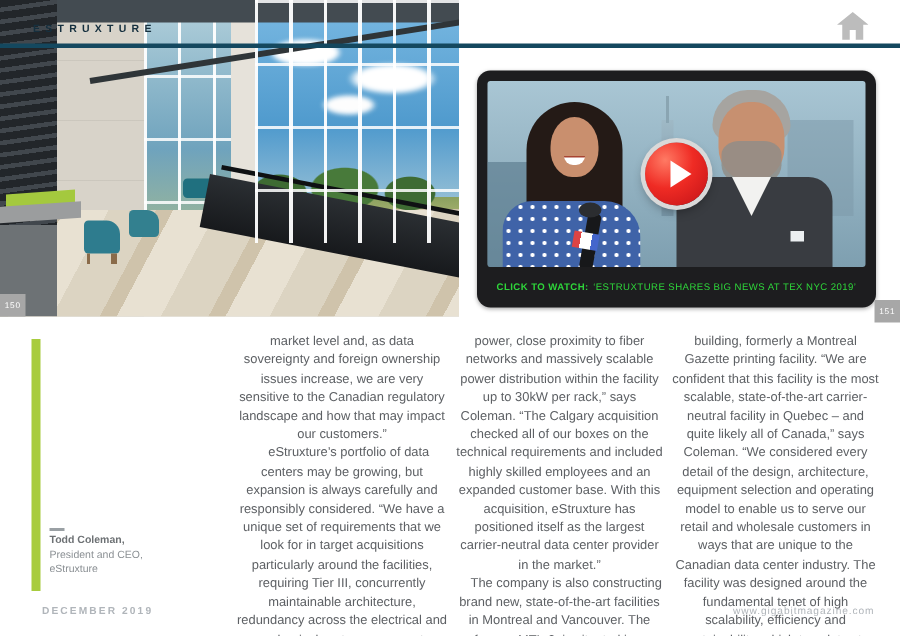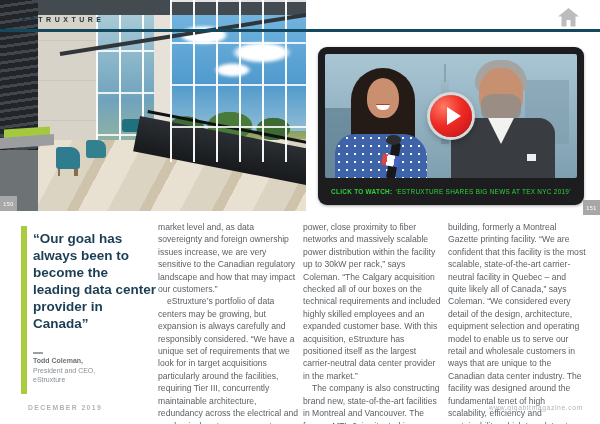--- a/index.html
+++ b/index.html
@@ -104,21 +104,21 @@
     font-size:13.5px; line-height:17px; font-weight:bold; color:#1c3e55; }
   .quote-dash { position:absolute; left:33px; top:352px; width:10px; height:2px; background:#9aa0a4; }
   .quote-author { position:absolute; left:33px; top:357px; font-size:7px; font-weight:bold; color:#6d7174; }
   .quote-role { position:absolute; left:33px; top:367px; font-size:7px; color:#8b9094; }
   .quote-company { position:absolute; left:33px; top:376px; font-size:7px; color:#8b9094; }
   
   .col { position:absolute; top:221px; width:140px; }
   .col-1 { left:158px; }
   .col-2 { left:303px; }
   .col-3 { left:448px; width:138px; }
-  .col p { font-size:8.6px; line-height:12.4px; color:#5d6064; }
+  .col p { font-size:8.6px; line-height:12.4px; color:#5d6064;text-align:center; }
   .col p.indent { text-indent:9px; }
   
   .footer-left { position:absolute; left:28px; top:404px; font-size:6.8px; letter-spacing:1.4px;
     color:#b0b5ba; font-weight:bold; }
   .footer-right { position:absolute; right:17px; top:404px; font-size:6.8px; letter-spacing:.6px;
     color:#b0b5ba; cursor:pointer; }
 </style>
 </head>
 <body>
 
@@ -185,21 +185,20 @@
     <div class="video-caption">
       <span class="cap-prefix">CLICK TO WATCH:</span>
       <span class="cap-title">‘ESTRUXTURE SHARES BIG NEWS AT TEX NYC 2019’</span>
     </div>
   </div>
 
   <div class="page-tab tab-left">150</div>
   <div class="page-tab tab-right">151</div>
 
   <div class="quote-bar"></div>
-  <div class="quote-text">“Our goal has always been to become the leading data center provider in Canada”</div>
   <div class="quote-dash"></div>
   <div class="quote-author">Todd Coleman,</div>
   <div class="quote-role">President and CEO,</div>
   <div class="quote-company">eStruxture</div>
 
   <div class="col col-1">
     <p>market level and, as data sovereignty and foreign ownership issues increase, we are very sensitive to the Canadian regulatory landscape and how that may impact our customers.”</p>
     <p class="indent">eStruxture’s portfolio of data centers may be growing, but expansion is always carefully and responsibly considered. “We have a unique set of requirements that we look for in target acquisitions particularly around the facilities, requiring Tier III, concurrently maintainable architecture, redundancy across the electrical and mechanical systems, access to incremental utility</p>
   </div>
   <div class="col col-2">

